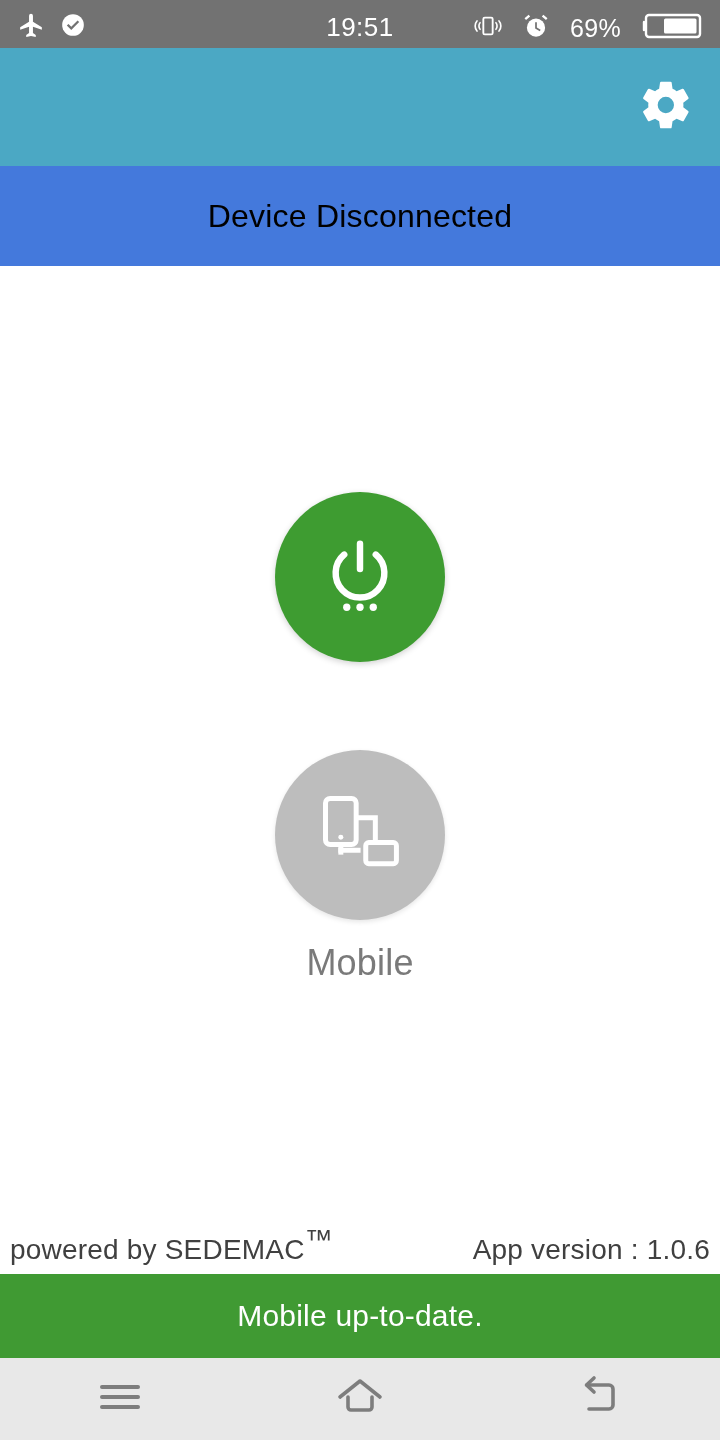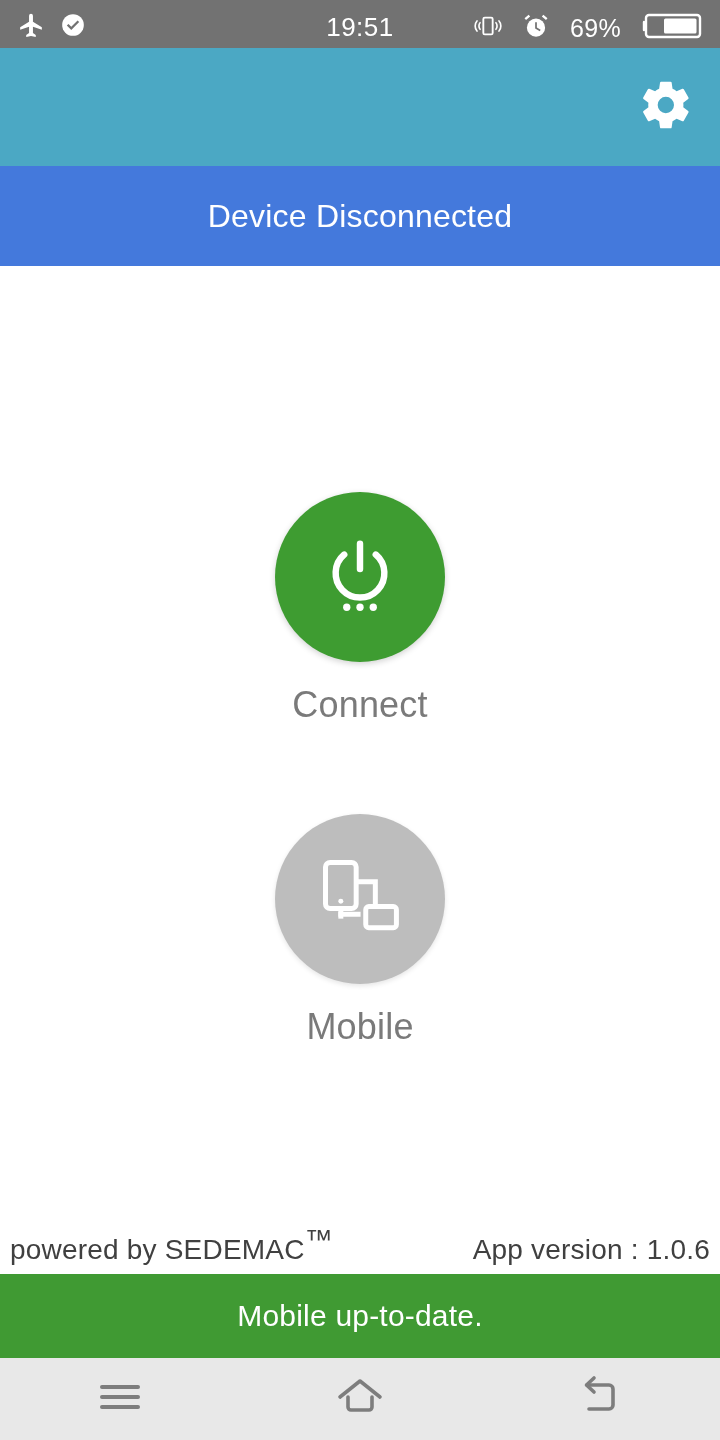--- a/index.html
+++ b/index.html
@@ -34,21 +34,21 @@
   .app-title {
     color:#ffffff; font-size:40px; letter-spacing:.5px; font-weight:400;
   }
   .gear-btn { margin-left:auto; display:flex; align-items:center; justify-content:center; }
 
   
   .conn-banner {
     flex:0 0 100px; background:#4479dc; display:flex; align-items:center;
     justify-content:center;
   }
-  .conn-banner span { color:#ffffff; font-size:32px; font-weight:400; letter-spacing:.2px; }
+  .conn-banner span { color:#000000; font-size:32px; font-weight:400; letter-spacing:.2px; }
 
   
   .body { flex:1 1 auto; position:relative; background:#fff; display:flex;
           flex-direction:column; align-items:center; }
 
   .action { display:flex; flex-direction:column; align-items:center; }
   .action.connect { margin-top:226px; }
   .action.flash { margin-top:88px; }
 
   .circle {
@@ -153,21 +153,20 @@
         <span class="ico">
           <svg width="86" height="86" viewBox="0 0 48 48" fill="none">
             <path d="M15.2 12.6a13.6 13.6 0 1 0 17.6 0" stroke="#ffffff" stroke-width="3.6" stroke-linecap="round"></path>
             <path d="M24 6.5v14.2" stroke="#ffffff" stroke-width="3.6" stroke-linecap="round"></path>
             <circle cx="16.6" cy="42" r="2.05" fill="#ffffff"></circle>
             <circle cx="24" cy="42" r="2.05" fill="#ffffff"></circle>
             <circle cx="31.4" cy="42" r="2.05" fill="#ffffff"></circle>
           </svg>
         </span>
       </div>
-      <div class="action-label">Connect</div>
     </div>
 
     <div class="action flash">
       <div class="circle gray">
         <span class="ico">
           <svg width="92" height="92" viewBox="0 0 48 48" fill="none" stroke="#ffffff">
             <rect x="6" y="6" width="16" height="24" rx="2.4" stroke-width="2.6"></rect>
             <circle cx="14" cy="26.2" r="1.3" fill="#ffffff" stroke="none"></circle>
             <rect x="27" y="29" width="16" height="11" rx="1.6" stroke-width="2.6"></rect>
             <path d="M24 16h8v11" stroke-width="2.6" stroke-linecap="square" stroke-linejoin="miter"></path>

